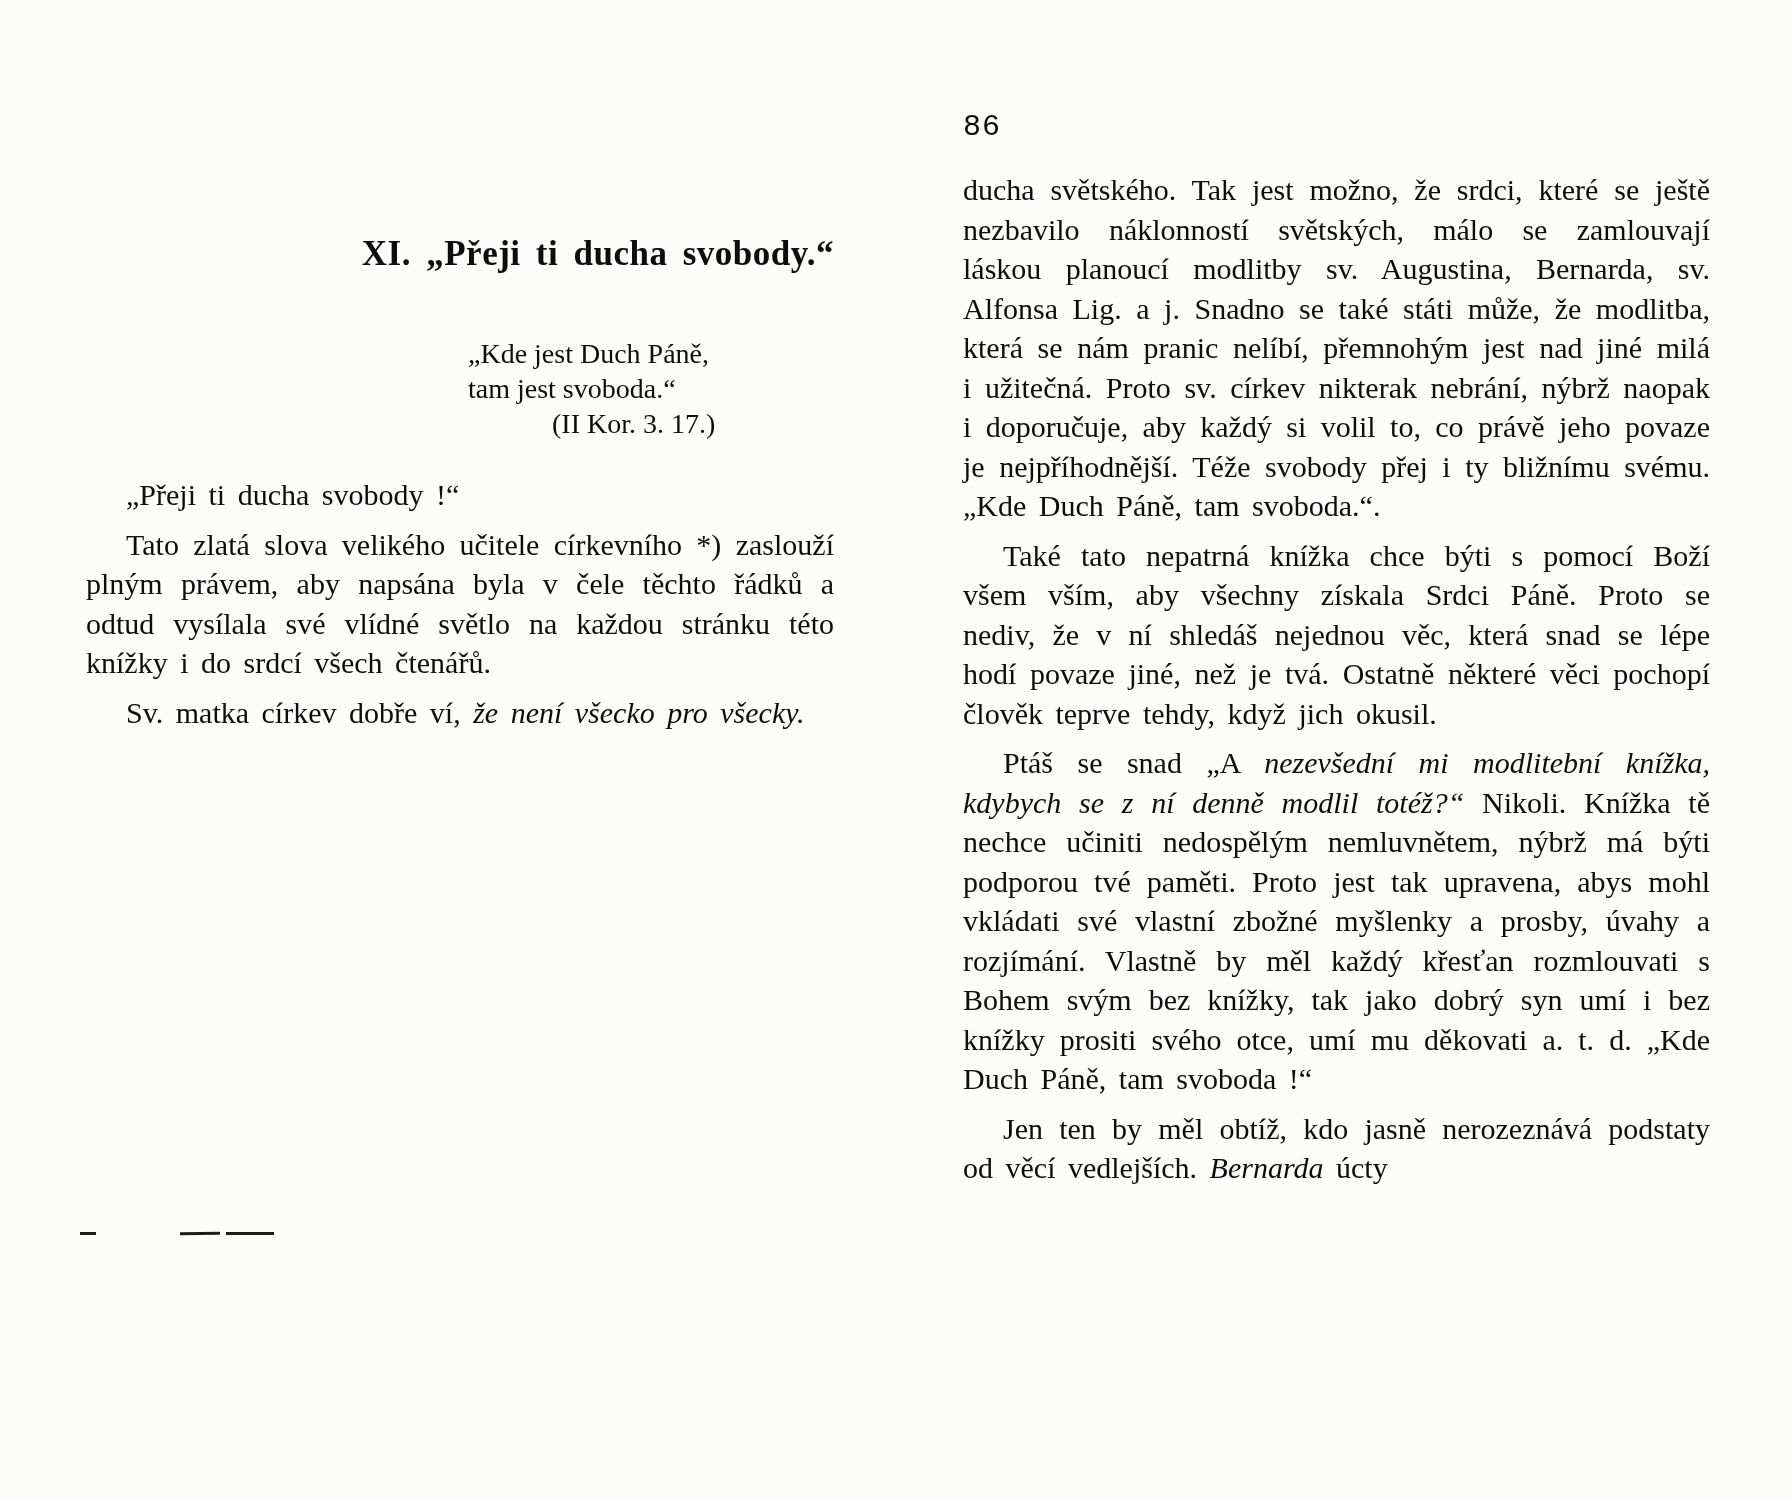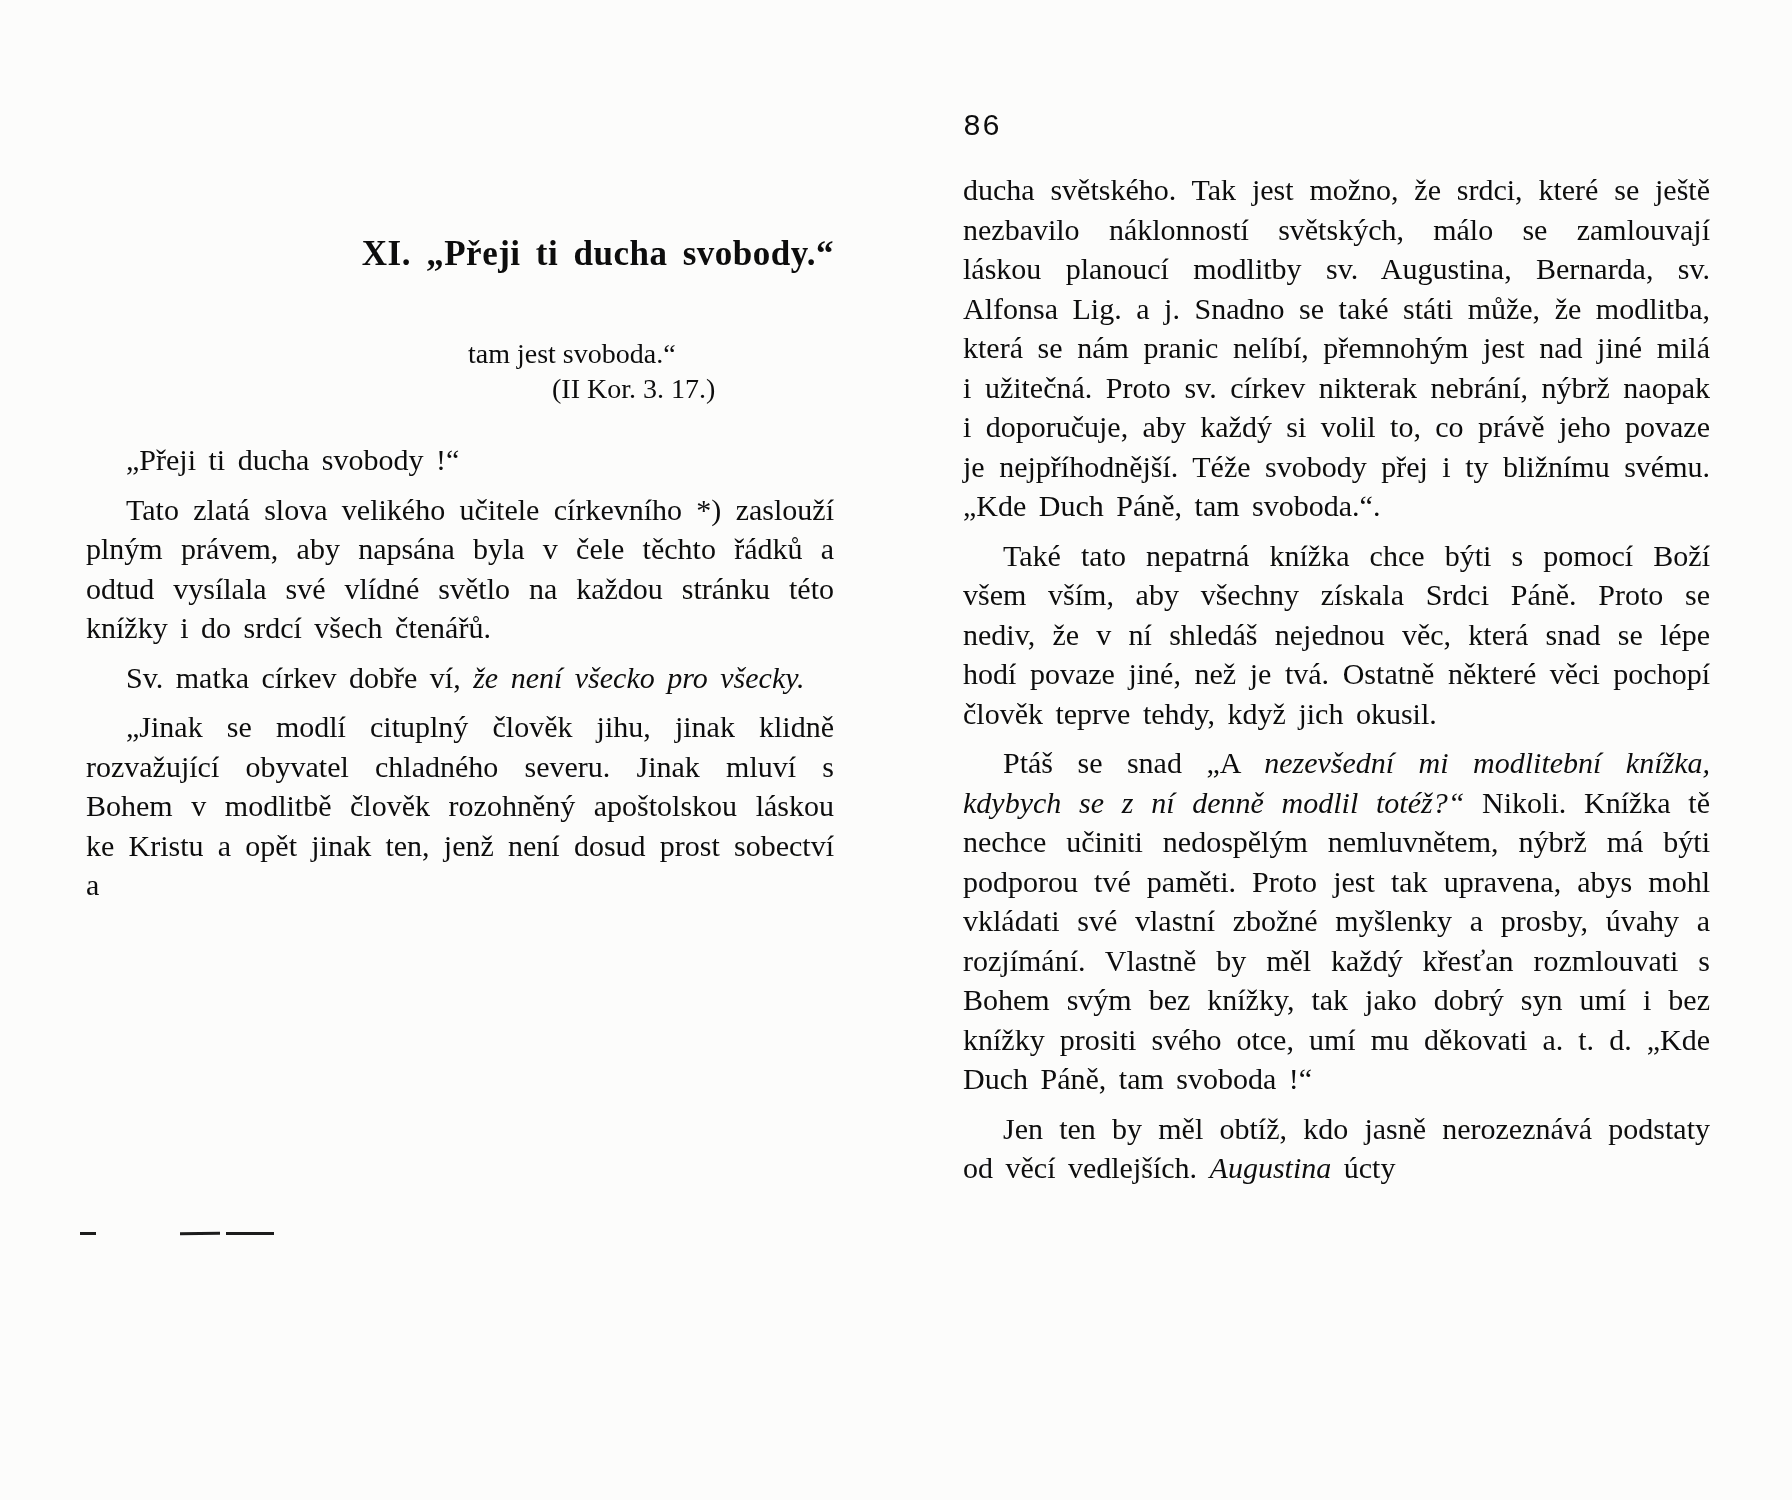--- a/index.html
+++ b/index.html
@@ -88,43 +88,43 @@
 </style>
 </head>
 <body>
 
 <div class="page">
 
   <div class="leftcol">
     <h1 class="heading">XI. „Přeji ti ducha svobody.“</h1>
 
     <div class="epigraph">
+      <div class="ep-line">„Kde jest Duch Páně,</div>
       <div class="ep-line">tam jest svoboda.“</div>
       <div class="ep-line ep-ref">(II Kor. 3. 17.)</div>
     </div>
 
     <div class="paras" id="left-paras">
         <p class="para indent"><span>„Přeji ti ducha svobody !“</span></p>
         <p class="para indent"><span>Tato zlatá slova velikého učitele církevního *) zaslouží plným právem, aby napsána byla v čele těchto řádků a odtud vysílala své vlídné světlo na každou stránku této knížky i do srdcí všech čtenářů.</span></p>
         <p class="para indent"><span>Sv. matka církev dobře ví, </span><i>že není všecko pro všecky.</i></p>
-        <p class="para indent"><span>„Jinak se modlí cituplný člověk jihu, jinak klidně rozvažující obyvatel chladného severu. Jinak mluví s Bohem v modlitbě člověk rozohněný apoštolskou láskou ke Kristu a opět jinak ten, jenž není dosud prost sobectví a</span></p>
       </div>
   </div>
 
   <div class="footnote-rule">
     <span class="d1"></span>
     <span class="d2"></span>
     <span class="d3"></span>
   </div>
 
 
   <div class="rightcol">
     <div class="pagenum">86</div>
 
     <div class="paras" id="right-paras">
         <p class="para"><span>ducha světského. Tak jest možno, že srdci, které se ještě nezbavilo náklonností světských, málo se zamlouvají láskou planoucí modlitby sv. Augustina, Bernarda, sv. Alfonsa Lig. a j. Snadno se také státi může, že modlitba, která se nám pranic nelíbí, přemnohým jest nad jiné milá i užitečná. Proto sv. církev nikterak nebrání, nýbrž naopak i doporučuje, aby každý si volil to, co právě jeho povaze je nejpříhodnější. Téže svobody přej i ty bližnímu svému. „Kde Duch Páně, tam svoboda.“.</span></p>
         <p class="para indent"><span>Také tato nepatrná knížka chce býti s pomocí Boží všem vším, aby všechny získala Srdci Páně. Proto se nediv, že v ní shledáš nejednou věc, která snad se lépe hodí povaze jiné, než je tvá. Ostatně některé věci pochopí člověk teprve tehdy, když jich okusil.</span></p>
         <p class="para indent"><span>Ptáš se snad „A </span><i>nezevšední mi modlitební knížka, kdybych se z ní denně modlil totéž?“</i><span> Nikoli. Knížka tě nechce učiniti nedospělým nemluvnětem, nýbrž má býti podporou tvé paměti. Proto jest tak upravena, abys mohl vkládati své vlastní zbožné myšlenky a prosby, úvahy a rozjímání. Vlastně by měl každý křesťan rozmlouvati s Bohem svým bez knížky, tak jako dobrý syn umí i bez knížky prositi svého otce, umí mu děkovati a. t. d. „Kde Duch Páně, tam svoboda !“</span></p>
-        <p class="para indent"><span>Jen ten by měl obtíž, kdo jasně nerozeznává podstaty od věcí vedlejších. </span><i>Augustina</i><span> úcty</span></p>
+        <p class="para indent"><span>Jen ten by měl obtíž, kdo jasně nerozeznává podstaty od věcí vedlejších. </span><i>Bernarda</i><span> úcty</span></p>
       </div>
   </div>
 
 </div>
 
 </body></html>

